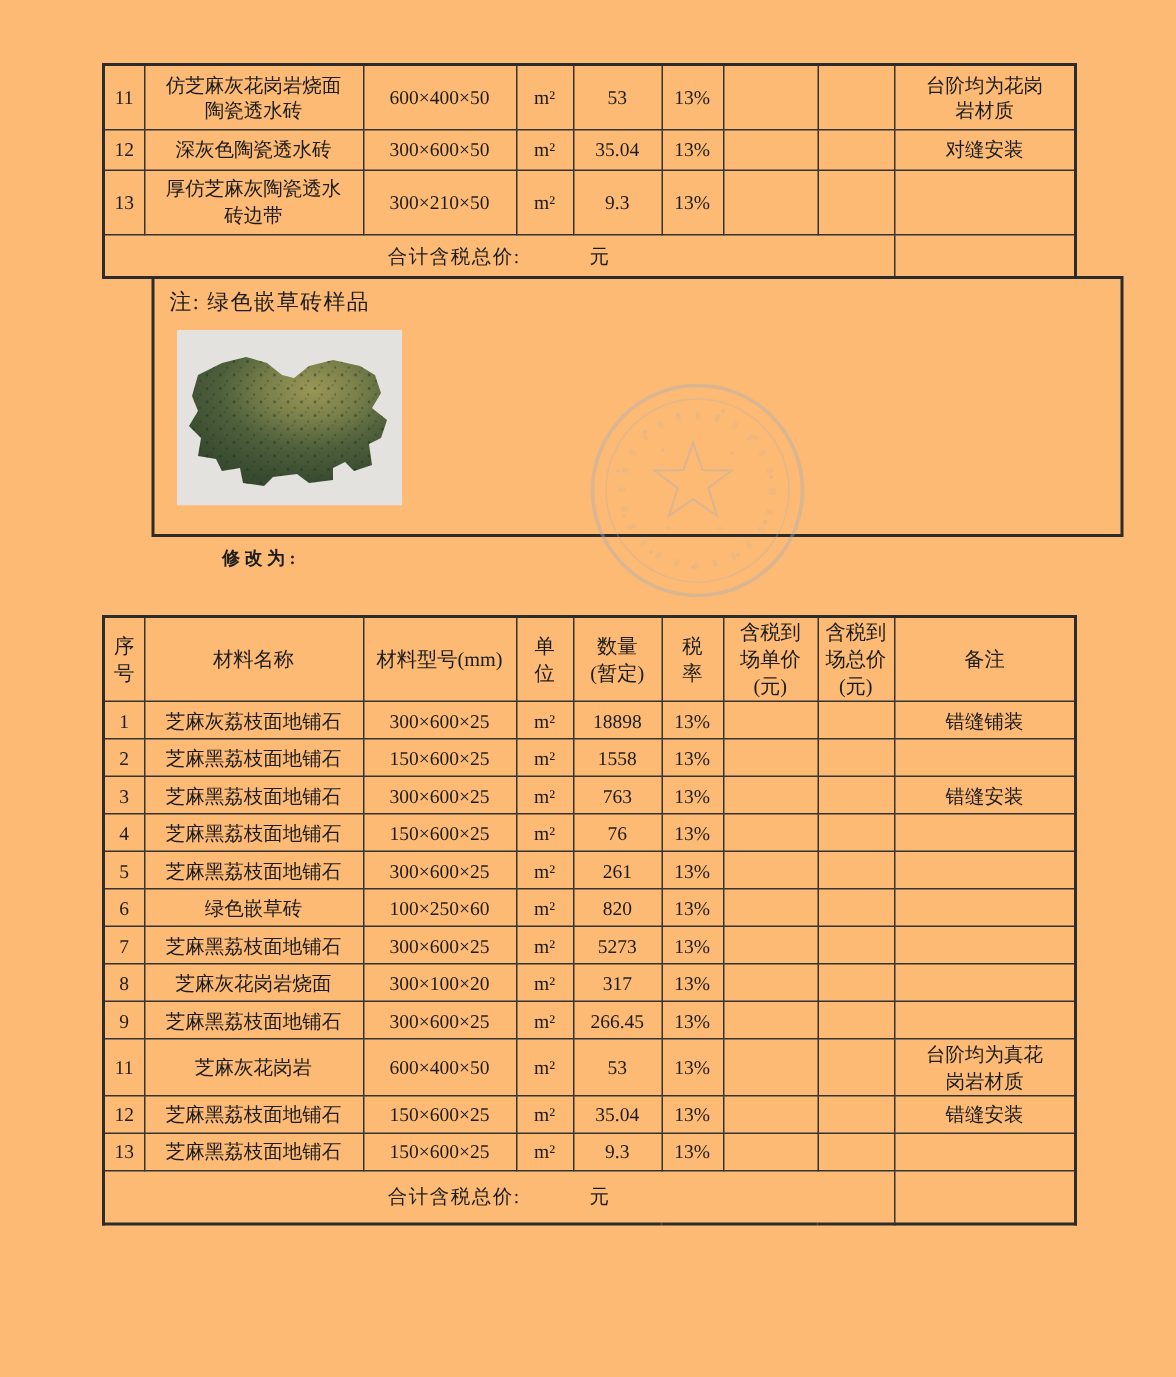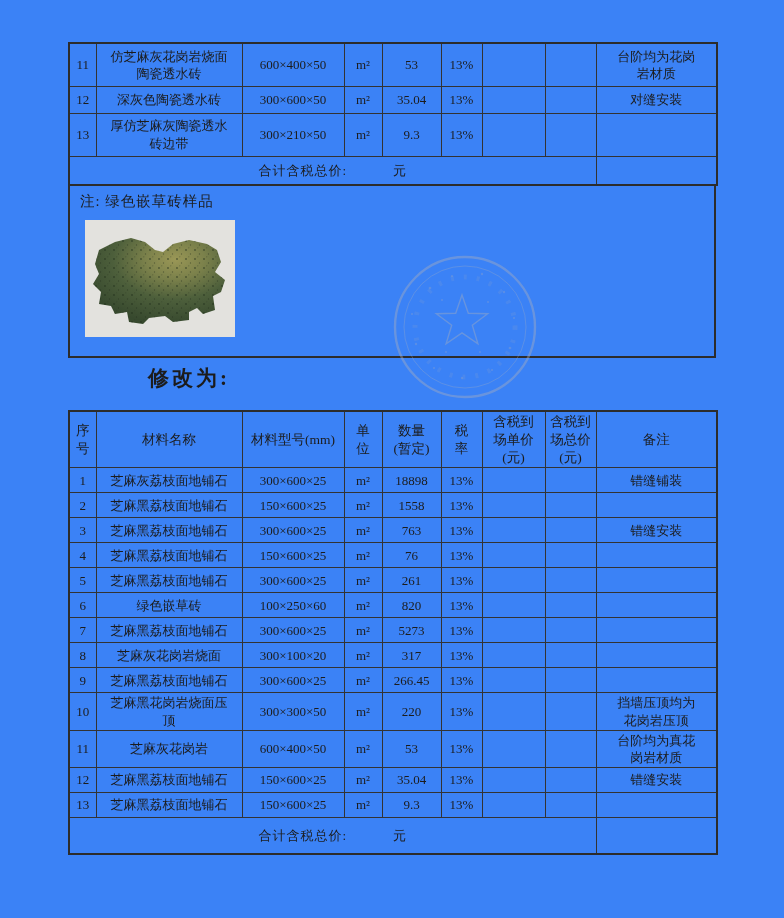--- a/index.html
+++ b/index.html
@@ -4,21 +4,21 @@
 <style>
   html,body{margin:0;padding:0;}
   body{
     width:784px;height:918px;
     background:#ffffff;
     font-family:"Liberation Serif","DejaVu Serif",serif;
     color:#1c1c1c;
     position:relative;
     overflow:hidden;
   }
-  .page{position:absolute;inset:0;background:#3b82f6;}
+  .page{position:absolute;inset:0;background:#fdba74;}
 
   
   .block{position:absolute;left:68px;width:648px;}
   .top-block{top:42px;}
   .main-block{top:410px;}
   table.sheet{
     width:648px;
     border-collapse:collapse;
     table-layout:fixed;
     border:2px solid #2c2c2c;
@@ -52,34 +52,35 @@
   .total-unit{margin-left:46px;}
 
   
   .note-box{
     position:relative;
     width:644px;
     height:170px;
     border:2px solid #2c2c2c;
     margin-top:-2px;
     background:transparent;
+    margin-left:33px;
   }
   .note-text{
     position:absolute;left:10px;top:6px;
     font-size:14.5px;letter-spacing:1px;
   }
   .sample-photo{
     position:absolute;left:15px;top:34px;
     width:150px;height:117px;
   }
 
   
   .revision{
     position:absolute;left:148px;top:364px;
-    font-size:21px;font-weight:bold;letter-spacing:3px;
+    font-size:12px;font-weight:bold;letter-spacing:3px;
   }
 
   
   .stamp{
     position:absolute;left:390px;top:252px;
     width:150px;height:150px;
     z-index:5;pointer-events:none;
   }
 </style>
 </head>
@@ -327,33 +328,20 @@
             <td>芝麻黑荔枝面地铺石</td>
             <td>300×600×25</td>
             <td>m²</td>
             <td>266.45</td>
             <td>13%</td>
             <td></td>
             <td></td>
             <td></td>
           </tr>
           <tr>
-            <td>10</td>
-            <td>芝麻黑花岗岩烧面压
-顶</td>
-            <td>300×300×50</td>
-            <td>m²</td>
-            <td>220</td>
-            <td>13%</td>
-            <td></td>
-            <td></td>
-            <td>挡墙压顶均为
-花岗岩压顶</td>
-          </tr>
-          <tr>
             <td>11</td>
             <td>芝麻灰花岗岩</td>
             <td>600×400×50</td>
             <td>m²</td>
             <td>53</td>
             <td>13%</td>
             <td></td>
             <td></td>
             <td>台阶均为真花
 岗岩材质</td>

